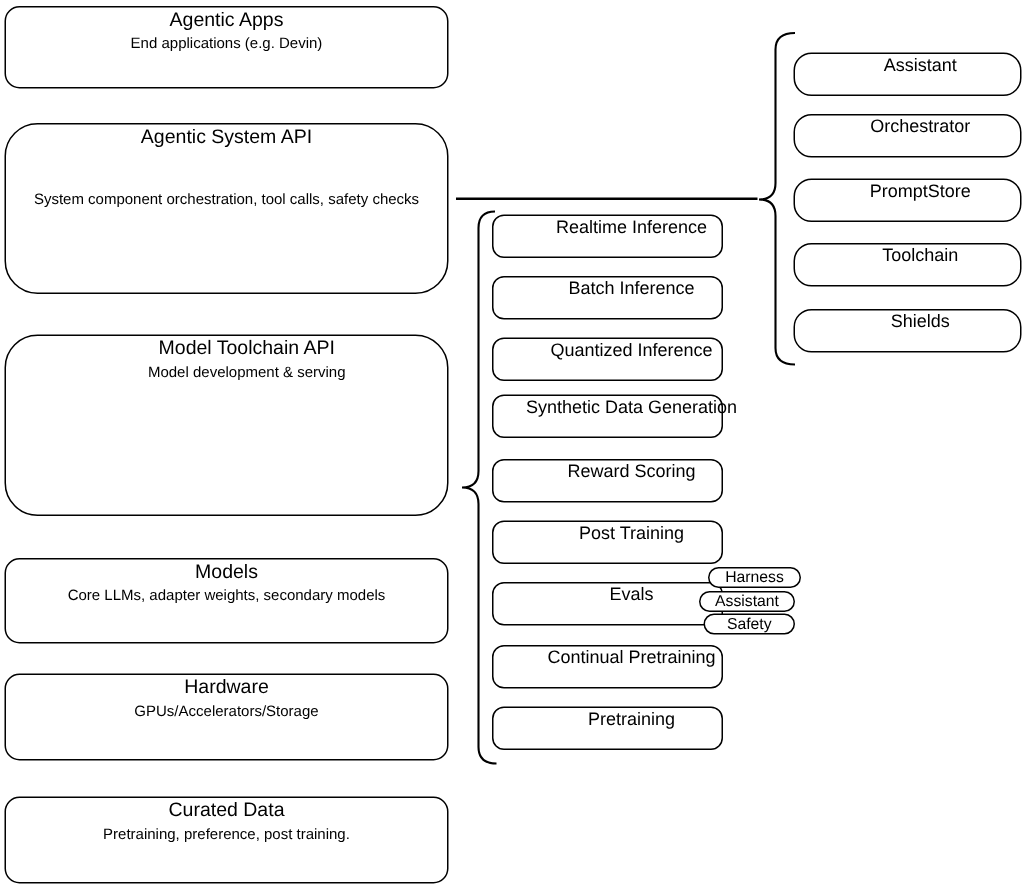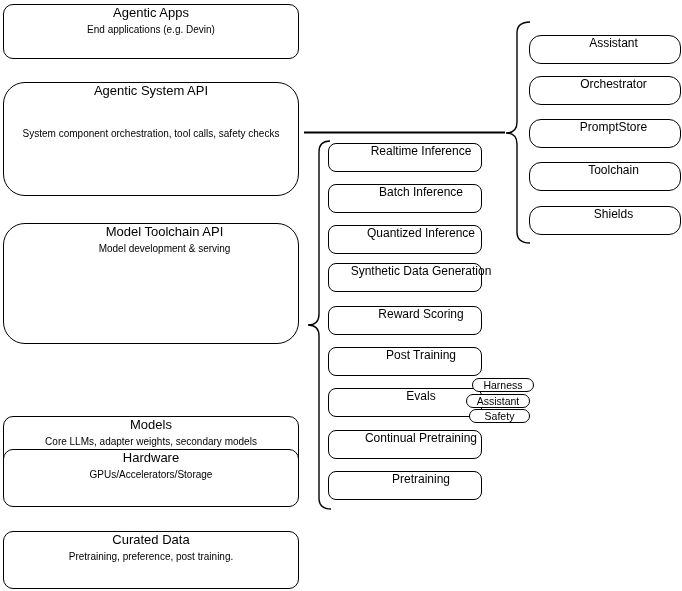--- a/index.html
+++ b/index.html
@@ -27,21 +27,21 @@
   }
   
   .layer { left: 3px; width: 296px; }
   .r10 { border-radius: 10px; }
   .r22 { border-radius: 22px; }
   .layer .title { font-size: 13px; line-height: 16px; white-space: nowrap; }
   .layer .sub   { font-size: 10px; line-height: 13px; margin-top: 2px; white-space: nowrap; }
   .pos-apps      { top: 4px;   height: 55px; }
   .pos-sysapi    { top: 82px;  height: 114px; gap: 26px; }
   .pos-toolapi   { top: 223px; height: 121px; padding-left: 27px; }
-  .pos-models    { top: 372px; height: 57px; margin-top: 44px; }
+  .pos-models    { top: 372px; height: 57px; }
   .pos-hardware  { top: 449px; height: 58px; }
   .pos-curated   { top: 531px; height: 58px; }
   
   .mid { left: 328px; width: 154px; height: 29px; border-radius: 8px; font-size: 12px; line-height: 14px; white-space: nowrap; padding-left: 32px; }
   
   .rightbox { left: 529px; width: 152px; height: 29px; border-radius: 12px; font-size: 12px; line-height: 14px; white-space: nowrap; padding-left: 17px; }
   
   .pill {
     position: absolute;
     height: 14px;

